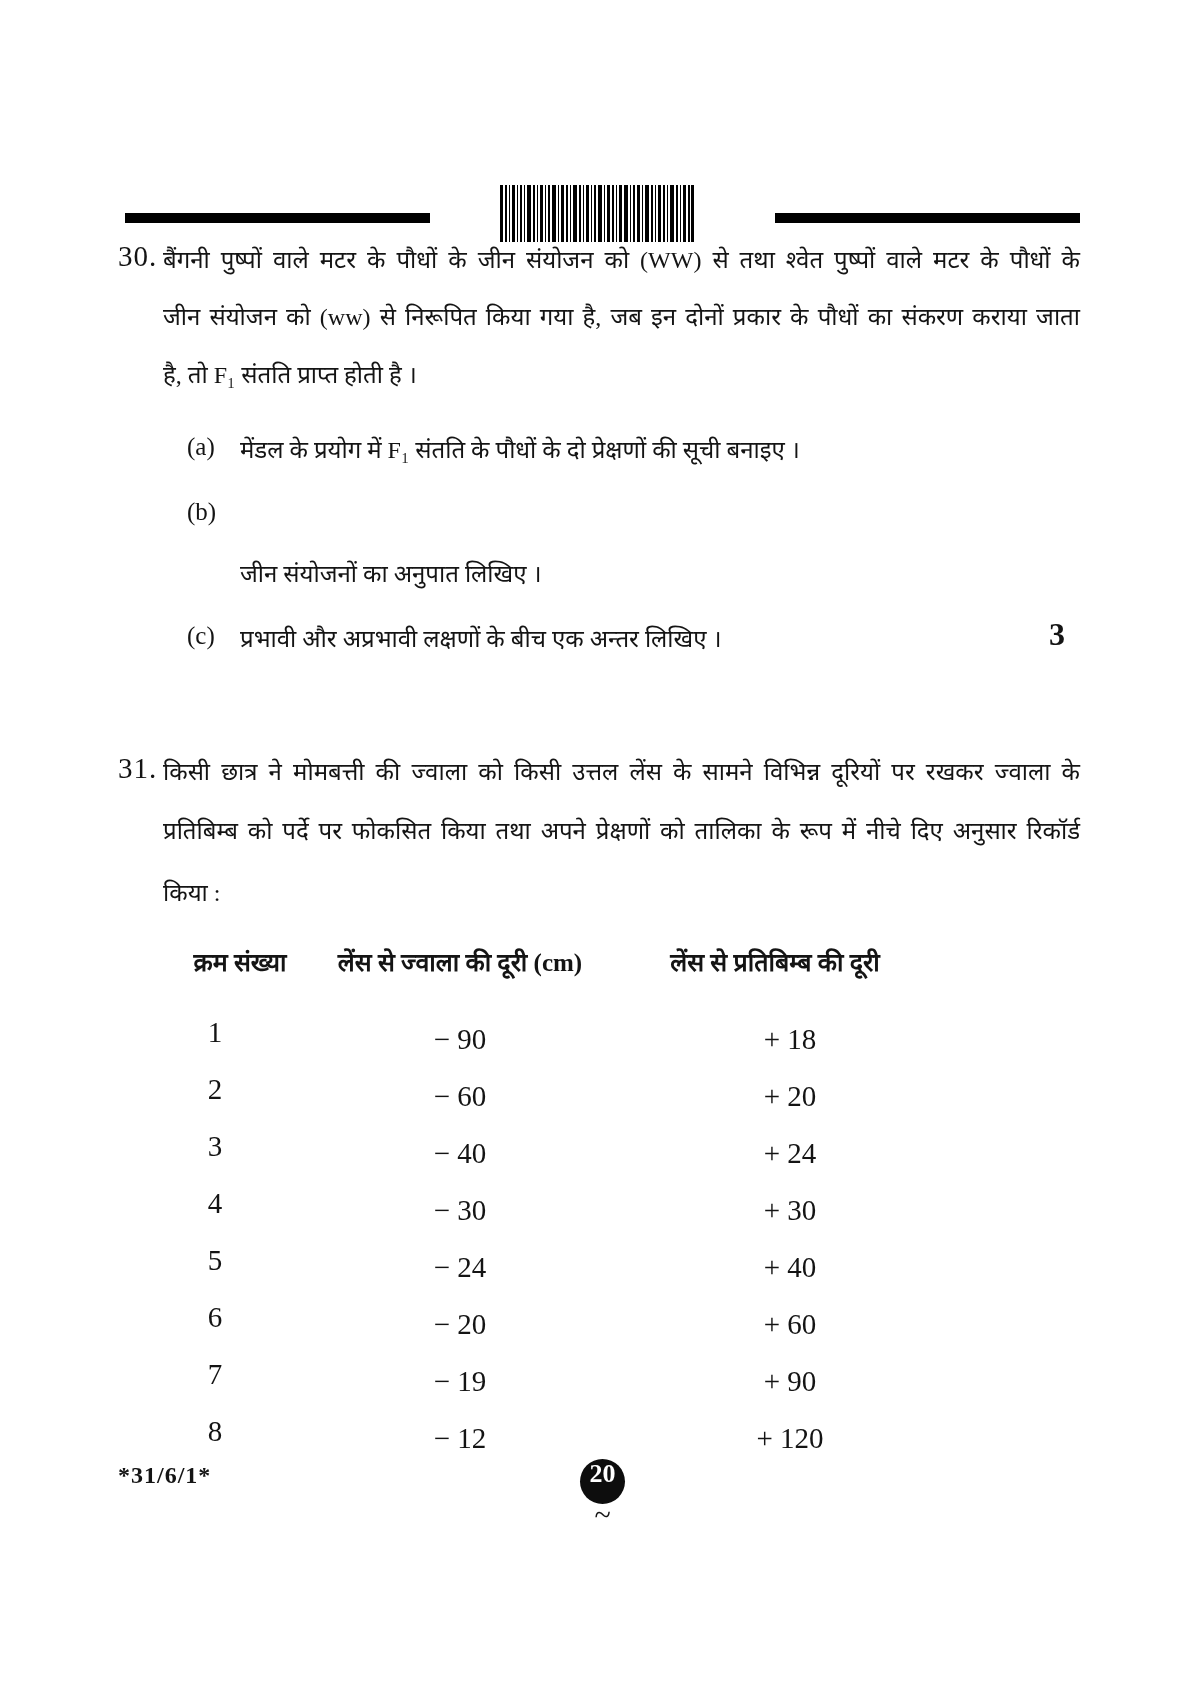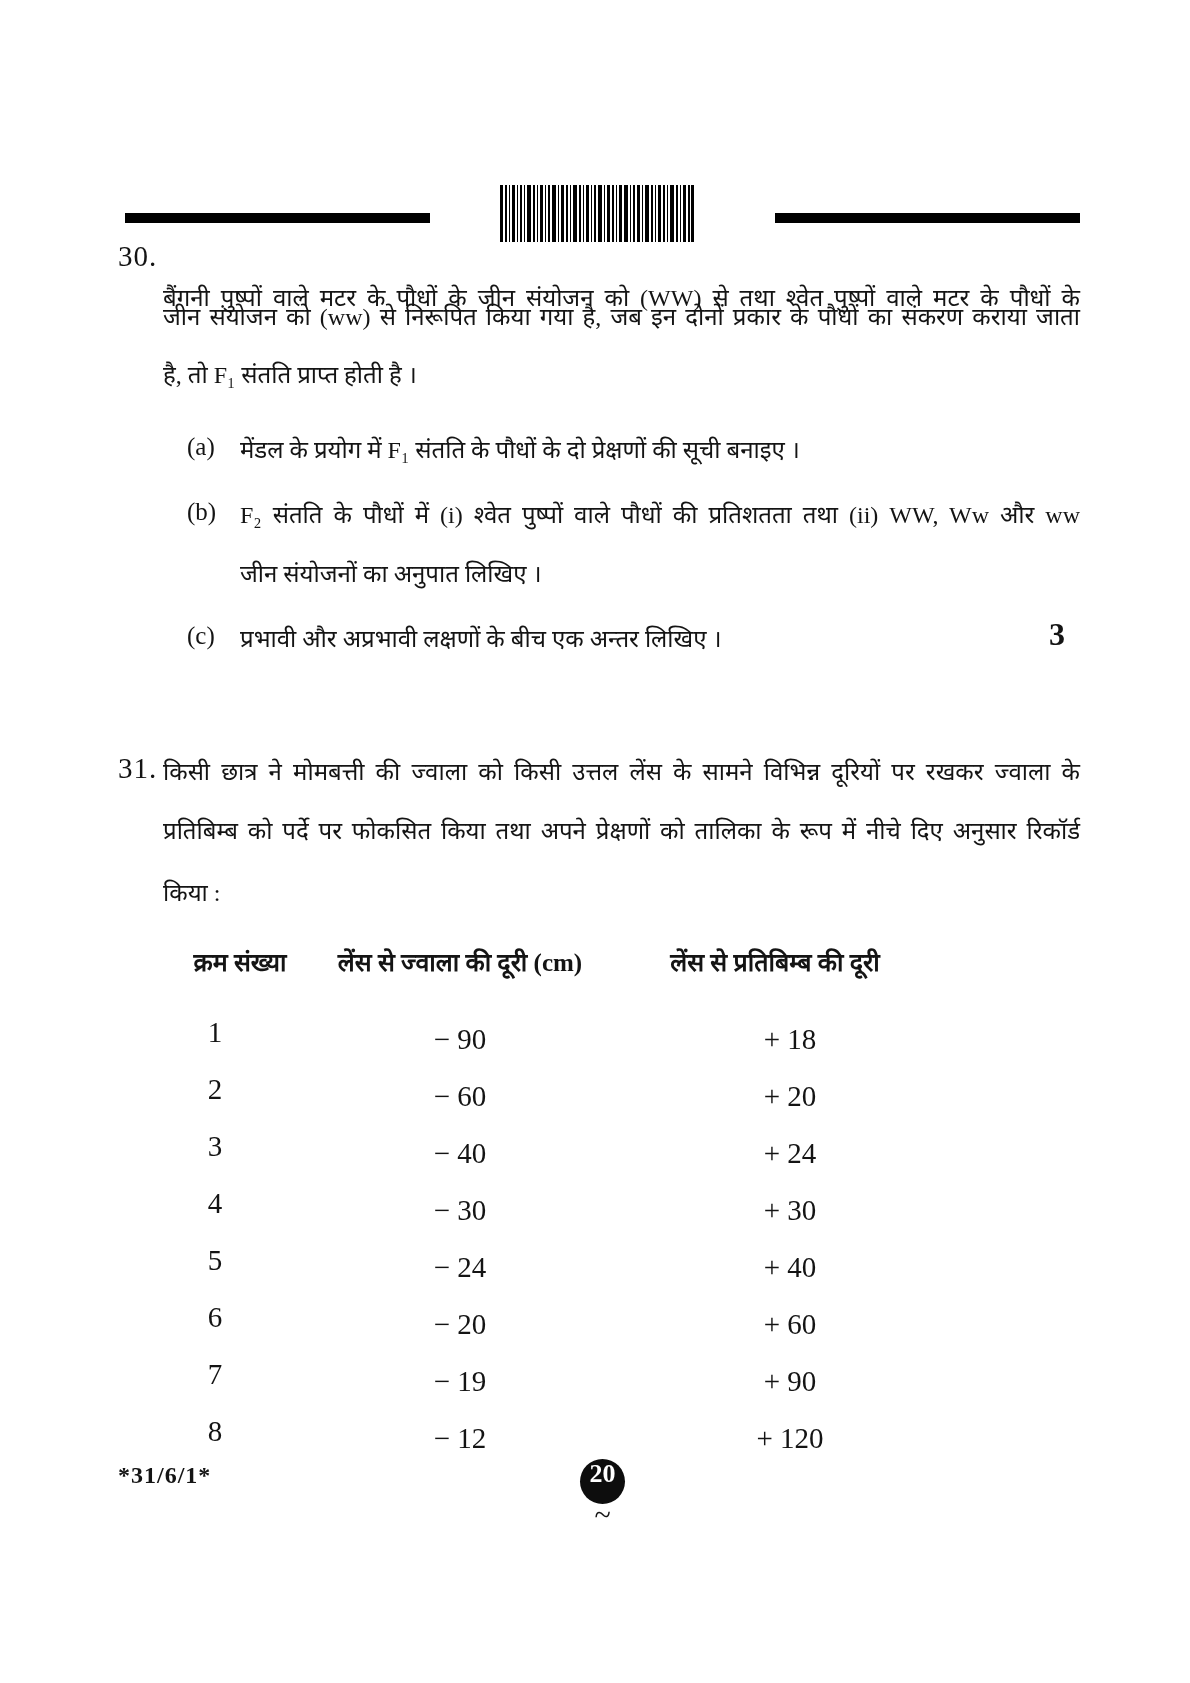--- a/index.html
+++ b/index.html
@@ -101,29 +101,28 @@
           <rect x="180" width="1" height="57"></rect>
           <rect x="183" width="3" height="57"></rect>
         <rect x="188" width="2" height="57"></rect>
           <rect x="191" width="3" height="57"></rect>
       </g>
     </svg>
   </div>
   <div class="abs rule rule-right"></div>
 
   <div class="abs qnum" style="left:118px; top:240px;">30.</div>
-  <div class="abs tline j" style="top:243px;margin-top:38px;">बैंगनी पुष्पों वाले मटर के पौधों के जीन संयोजन को (WW) से तथा श्वेत पुष्पों वाले मटर के पौधों के</div>
+  <div class="abs tline j" style="top:243px;">बैंगनी पुष्पों वाले मटर के पौधों के जीन संयोजन को (WW) से तथा श्वेत पुष्पों वाले मटर के पौधों के</div>
   <div class="abs tline j" style="top:300px;">जीन संयोजन को (ww) से निरूपित किया गया है, जब इन दोनों प्रकार के पौधों का संकरण कराया जाता</div>
   <div class="abs tline" style="top:358px;">है, तो F₁ संतति प्राप्त होती है ।</div>
 
   <div class="abs plabel" style="top:433px;">(a)</div>
   <div class="abs ptext" style="top:433px;">मेंडल के प्रयोग में F₁ संतति के पौधों के दो प्रेक्षणों की सूची बनाइए ।</div>
 
   <div class="abs plabel" style="top:498px;">(b)</div>
-  <div class="abs ptext j" style="top:498px;">F₂ संतति के पौधों में (i) श्वेत पुष्पों वाले पौधों की प्रतिशतता तथा (ii) WW, Ww और ww</div>
   <div class="abs ptext" style="top:557px;">जीन संयोजनों का अनुपात लिखिए ।</div>
 
   <div class="abs plabel" style="top:622px;">(c)</div>
   <div class="abs ptext" style="top:622px;">प्रभावी और अप्रभावी लक्षणों के बीच एक अन्तर लिखिए ।</div>
   <div class="abs marks" style="top:616px;">3</div>
 
   <div class="abs qnum" style="left:118px; top:752px;">31.</div>
   <div class="abs tline j" style="top:755px;">किसी छात्र ने मोमबत्ती की ज्वाला को किसी उत्तल लेंस के सामने विभिन्न दूरियों पर रखकर ज्वाला के</div>
   <div class="abs tline j" style="top:814px;">प्रतिबिम्ब को पर्दे पर फोकसित किया तथा अपने प्रेक्षणों को तालिका के रूप में नीचे दिए अनुसार रिकॉर्ड</div>
   <div class="abs tline" style="top:876px;">किया :</div>

